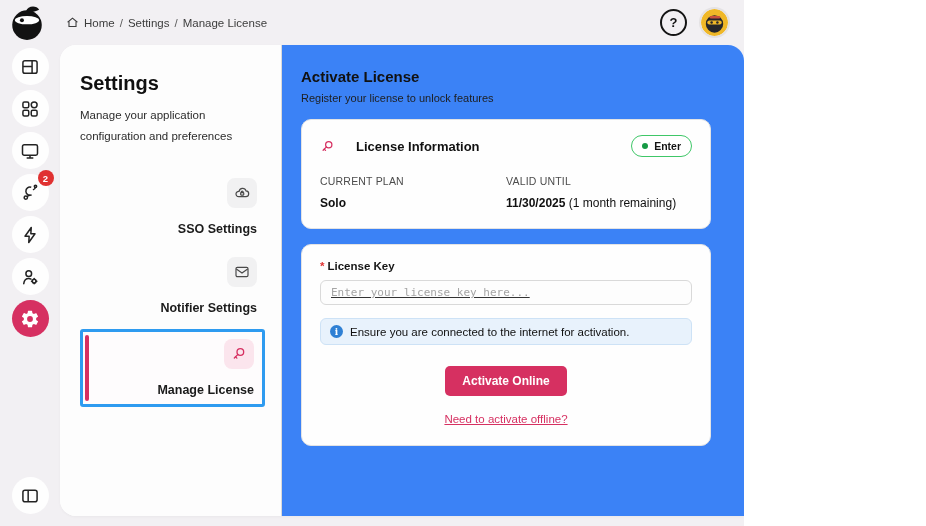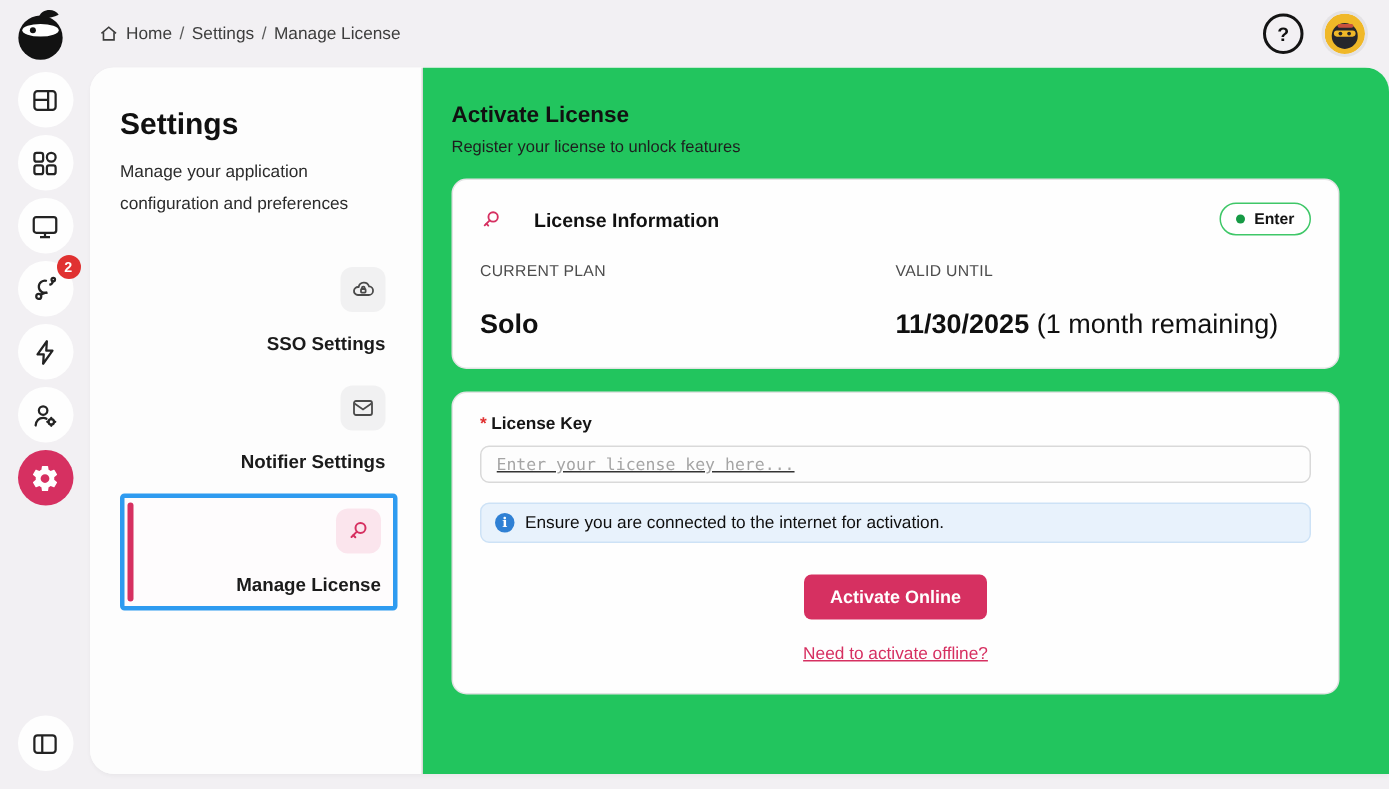--- a/index.html
+++ b/index.html
@@ -1,17 +1,17 @@
 <!DOCTYPE html>
 <html><head>
 <meta charset="utf-8">
 <style>
   html,body{margin:0;padding:0;}
   body{width:926px;height:526px;font-family:"Liberation Sans",sans-serif;}
-  .app{position:relative;width:926px;height:526px;background:#f2f0f3;overflow:hidden;}
+  .app{position:relative;width:744px;height:526px;background:#f2f0f3;overflow:hidden;}
 
   
   .topbar{position:absolute;top:0;left:0;right:0;height:45px;display:flex;align-items:center;padding:0 16px 0 8px;box-sizing:border-box;}
   .logo{width:38px;height:38px;display:flex;align-items:center;justify-content:center;cursor:pointer;}
   .breadcrumb{margin-left:20px;display:flex;align-items:center;gap:5px;font-size:11.5px;color:#3d3d3d;}
   .crumb{cursor:pointer;}
   .crumb-sep{color:#5a5a5a;}
   .topbar-right{margin-left:auto;display:flex;align-items:center;gap:14px;}
   .help-btn{width:23px;height:23px;border:2px solid #141414;border-radius:50%;display:flex;align-items:center;justify-content:center;font-size:13px;font-weight:bold;color:#111;cursor:pointer;background:transparent;}
   .avatar{width:27px;height:27px;border-radius:50%;overflow:hidden;box-shadow:0 0 0 2px #e4e2e4;cursor:pointer;}
@@ -33,35 +33,35 @@
   .settings-subtitle{margin:10px 0 0;font-size:11.5px;line-height:1.8;color:#2c2c2c;max-width:170px;}
   .side-nav{margin-top:25px;display:flex;flex-direction:column;gap:7px;}
   .nav-item{display:flex;align-items:flex-end;gap:14px;padding:7px 8px 7px 15px;border-radius:6px;font-size:12.5px;font-weight:600;color:#1b1b1b;cursor:pointer;flex-direction:column;}
   .nav-ic{width:30px;height:30px;border-radius:8px;background:#f1f1f2;display:flex;align-items:center;justify-content:center;flex:0 0 auto;}
   .nav-ic svg{width:16px;height:16px;}
   .nav-item.active{border:3px solid #2e9bf0;border-radius:3px;background:#fefcfd;position:relative;padding-left:18px;font-weight:700;}
   .nav-item.active::before{content:"";position:absolute;left:2px;top:3px;bottom:3px;width:4px;border-radius:4px;background:#d63061;}
   .nav-item.active .nav-ic{background:#fbe5ed;}
 
   
-  .content{flex:1;background:#22c55e;padding:23px 33px 0 19px;box-sizing:border-box;}
+  .content{flex:1;background:#3b82f6;padding:23px 33px 0 19px;box-sizing:border-box;}
   .content-title{margin:0;font-size:15px;font-weight:700;color:#111;}
   .content-subtitle{margin:7px 0 0;font-size:11px;color:#1e1e1e;}
 
   .card{background:#fefefe;border:1px solid #e3e3e4;border-radius:10px;margin-top:15px;box-sizing:border-box;}
   .card-inner{padding:15px 18px 18px;}
   .card-header{display:flex;align-items:center;gap:21px;}
   .card-header svg{width:15px;height:15px;}
   .card-title{font-size:13px;font-weight:700;color:#101010;}
   .status-badge{margin-left:auto;display:flex;align-items:center;gap:6px;border:1.5px solid #3fc768;border-radius:14px;padding:4px 10px;font-size:10.5px;font-weight:600;color:#141414;background:#fff;cursor:default;}
   .status-dot{width:6px;height:6px;border-radius:50%;background:#169a45;}
   .info-cols{display:flex;margin-top:18px;}
   .info-col{flex:1;}
   .col-label{font-size:10.5px;font-weight:500;color:#4c4c4c;letter-spacing:.2px;}
-  .col-value{margin-top:19px;font-size:18px;font-weight:700;color:#101010;}
+  .col-value{margin-top:9px;font-size:12px;font-weight:700;color:#101010;}
   .col-note{font-weight:400;}
 
   .field-label-row{display:flex;align-items:center;gap:3px;font-size:11.5px;font-weight:600;color:#151515;}
   .req-mark{color:#e03131;font-weight:700;}
   .key-input{display:block;width:100%;box-sizing:border-box;margin-top:8px;height:25px;border:1px solid #d9d9d9;border-radius:6px;background:#fdfdfd;padding:0 10px;font-family:"DejaVu Sans Mono","Liberation Mono",monospace;font-size:11px;color:#333;outline:none;text-decoration:underline;}
   .key-input::placeholder{color:#a5a5a5;}
   .info-banner{margin-top:13px;display:flex;align-items:center;gap:7px;background:#e8f2fc;border:1px solid #cde2f6;border-radius:6px;padding:6px 9px;font-size:11.5px;color:#0f0f0f;}
   .info-ic{width:13px;height:13px;border-radius:50%;background:#2f80d4;color:#fff;font-size:9px;font-weight:700;display:flex;align-items:center;justify-content:center;flex:0 0 auto;font-family:"DejaVu Serif",serif;}
   .actions{margin-top:21px;display:flex;align-items:center;gap:17px;padding-bottom:2px;flex-direction:column;}
   .btn-primary{background:#d63061;color:#fff;border:none;border-radius:5px;padding:8px 17px;font-size:12px;font-weight:700;font-family:"Liberation Sans",sans-serif;cursor:pointer;}

